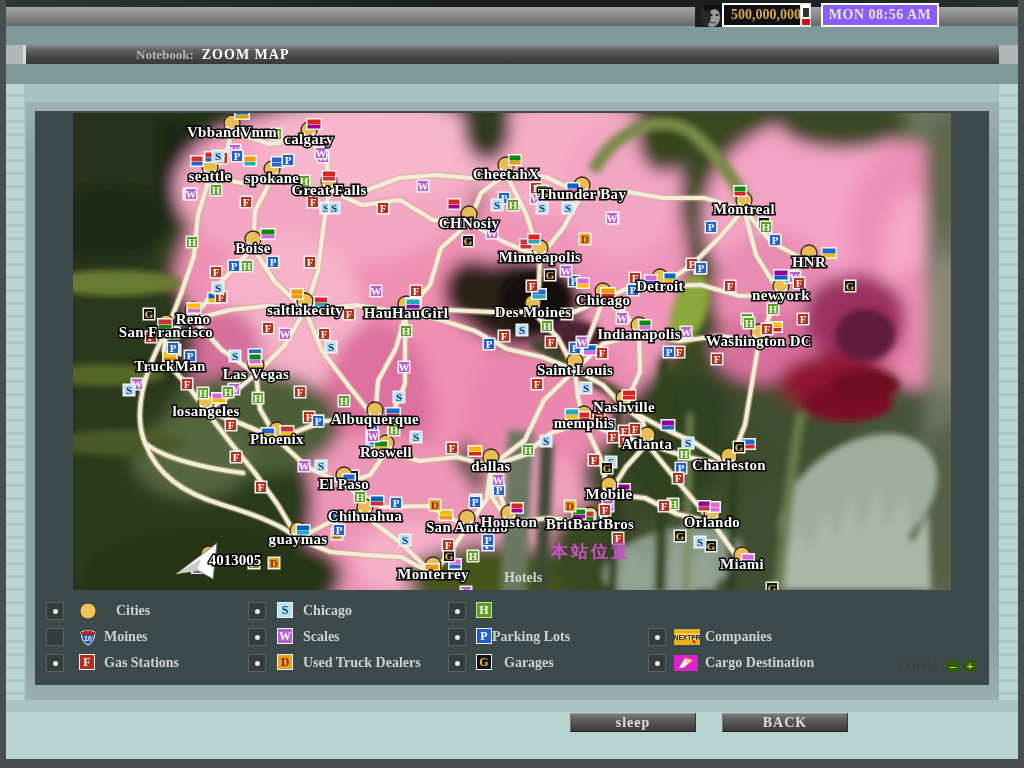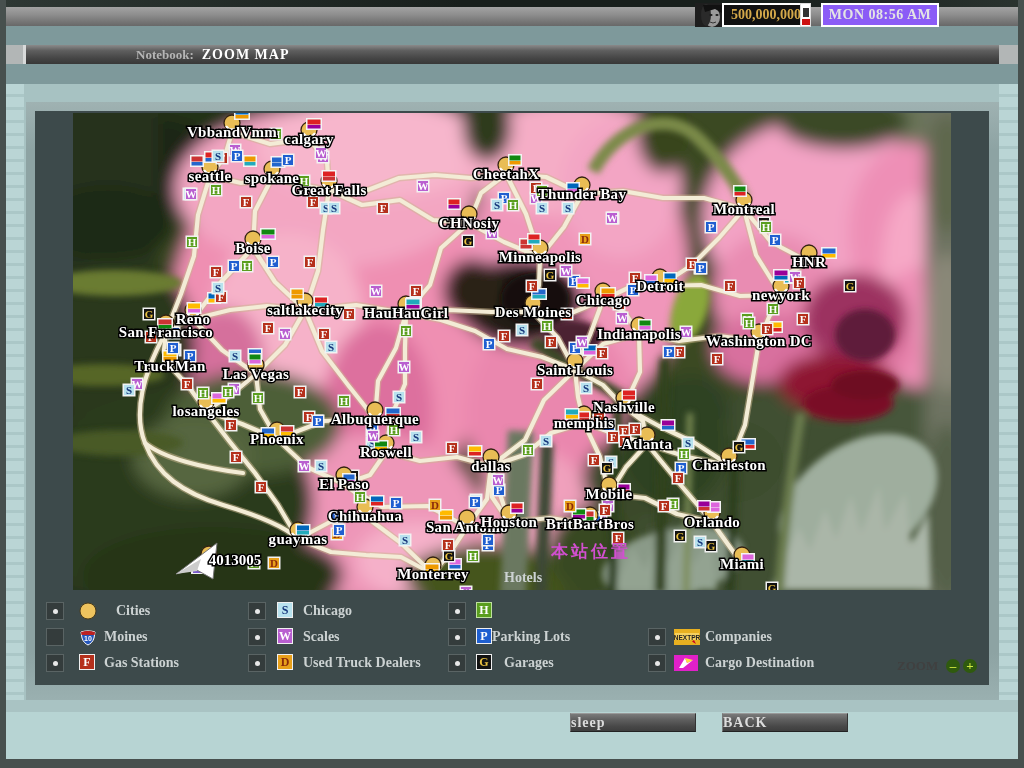--- a/index.html
+++ b/index.html
@@ -51,21 +51,21 @@
        border:1px solid #5a6464;box-sizing:border-box}
   .chk .dot{position:absolute;left:6px;top:6px;width:5px;height:5px;background:#e8e8e8;border-radius:50%}
   .leg{position:absolute;color:#ccd2d2;font-weight:bold;font-size:14px;line-height:18px}
   .licon{position:absolute;width:16px;height:16px;box-sizing:border-box;
      font-weight:bold;font-size:12px;text-align:center;line-height:14px}
   
   .btn{position:absolute;width:126px;height:19px;
      background:linear-gradient(#7a7a7a,#5e5e5e 35%,#474747 75%,#3e3e3e);
      border-top:1px solid #999;border-left:1px solid #777;
      border-right:1px solid #333;border-bottom:1px solid #222;box-sizing:border-box;
-     color:#dcdcdc;font-weight:bold;font-size:14px;text-align:left;line-height:17px;
+     color:#dcdcdc;font-weight:bold;font-size:14px;text-align:center;line-height:17px;
      letter-spacing:1px}
   #zoomtxt{position:absolute;left:897px;top:658px;color:#404040;font-weight:bold;font-size:13px;letter-spacing:0px}
   .zbtn{position:absolute;width:14px;height:14px;border-radius:50%;background:#2f5a0e;
      color:#cfe840;font-weight:bold;text-align:center;line-height:13px;font-size:13px;top:659px}
 </style></head>
 <body>
   <div class="abs" id="pagebg"></div>
   <div class="abs" id="strip-top"></div>
   <div class="abs" id="graybar"></div>
   <div class="abs" id="bg-upper"></div>

